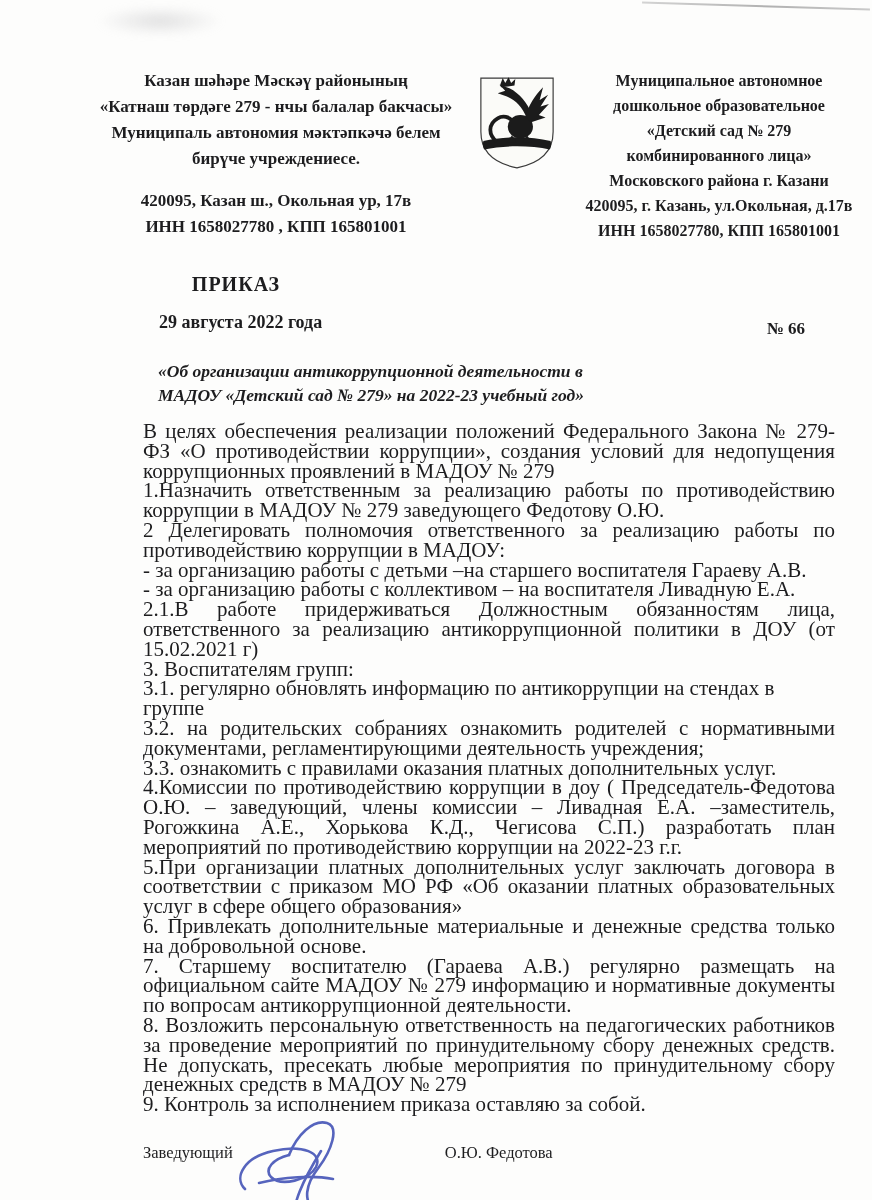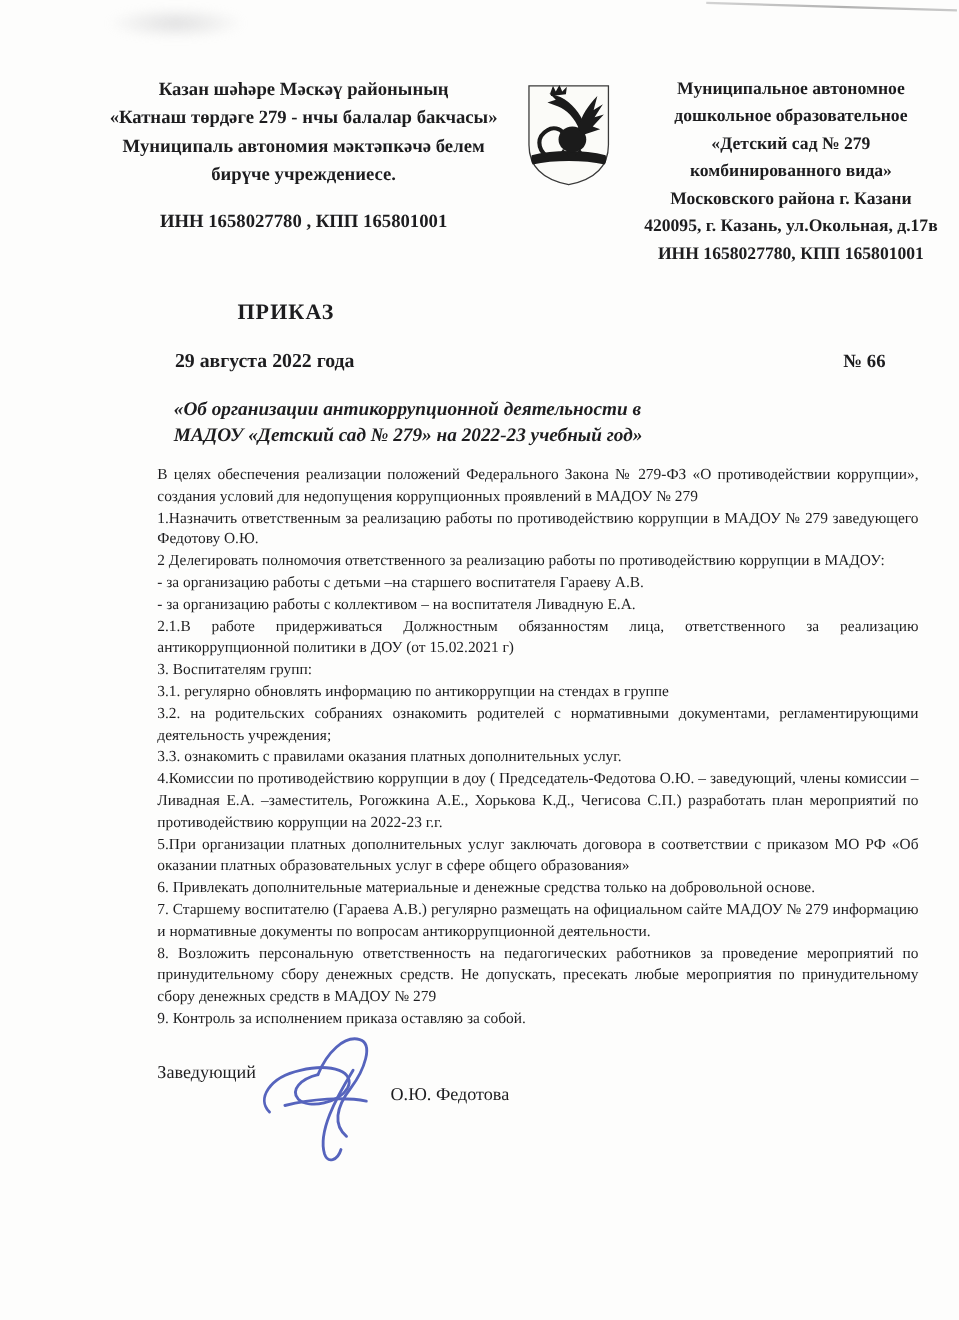--- a/index.html
+++ b/index.html
@@ -21,52 +21,53 @@
   }
   
   .header{display:flex;padding-top:68px;}
   .hdr-left{width:372px;margin-left:90px;text-align:center;font-weight:bold;font-size:17px;line-height:26px;white-space:nowrap;}
   .hdr-left .address{margin-top:16px;}
   .emblem-box{width:110px;display:flex;justify-content:center;align-items:flex-start;padding-top:6px;}
   .hdr-right{flex:1;margin-right:6px;text-align:center;font-weight:bold;font-size:16px;line-height:25px;white-space:nowrap;}
   
   .titles-row{display:flex;margin-top:30px;}
   .titles-row .half{width:50%;text-align:center;font-weight:bold;font-size:20px;letter-spacing:1px;}
-  .titles-row .half.left{padding-left:36px;box-sizing:border-box;margin-left:24px;}
+  .titles-row .half.left{padding-left:36px;box-sizing:border-box;}
   
-  .date-row{display:flex;justify-content:space-between;margin:16px 37px 0 143px;font-weight:bold;align-items:flex-end;}
+  .date-row{display:flex;justify-content:space-between;margin:16px 37px 0 143px;font-weight:bold;}
   .date-row .date{font-size:18px;padding-left:16px;}
   .date-row .num{font-size:17px;padding-right:30px;margin-top:7px;}
   
   .subject{margin:20px 37px 0 158px;font-weight:bold;font-style:italic;font-size:17.5px;line-height:24px;}
   
-  .body-text{margin:15px 37px 0 143px;font-size:14px;line-height:19.8px;text-align:justify;}
+  .body-text{margin:15px 37px 0 143px;font-size:21px;line-height:19.8px;text-align:justify;}
   .body-text p{margin:0;}
   .body-text p.plain{text-align:left;}
   
-  .sig-row{position:relative;display:flex;align-items:flex-start;margin:28px 37px 0 143px;font-size:16.5px;flex-direction:column;}
+  .sig-row{position:relative;display:flex;align-items:flex-start;margin:28px 37px 0 143px;font-size:16.5px;}
   .sig-role{}
   .sig-name{margin-left:212px;}
   .sig-scribble{position:absolute;left:86px;top:-26px;pointer-events:none;}
 </style>
 </head>
 <body>
 
 <div class="page">
 
   <div class="artifact-line"></div>
   <div class="artifact-smudge"></div>
 
   <div class="header">
     <div class="hdr-left">
       <div>Казан шәһәре Мәскәү районының</div>
       <div>«Катнаш төрдәге 279 - нчы балалар бакчасы»</div>
       <div>Муниципаль автономия мәктәпкәчә белем</div>
       <div>бирүче учреждениесе.</div>
       <div class="address">
+        <div>420095, Казан ш., Окольная ур, 17в</div>
         <div>ИНН 1658027780 , КПП 165801001</div>
       </div>
     </div>
 
     <div class="emblem-box">
       <svg width="84" height="98" viewBox="0 0 100 115" aria-hidden="true">
         <path d="M7,4 H93 V68 C93 94 75 106 50 111 C25 106 7 94 7 68 Z" fill="#fbfbf8" stroke="#3a3a3a" stroke-width="1.4"></path>
         <path d="M10,79 C34,73 66,73 90,79 C91,83 91,86 89,89 C66,84 34,84 11,89 C9,86 9,82 10,79 Z" fill="#1b1b1b"></path>
         <path d="M26,80 C16,72 15,59 27,52 C33,48 41,50 44,55" fill="none" stroke="#1b1b1b" stroke-width="4.5"></path>
         <ellipse cx="54" cy="62" rx="15" ry="14" fill="#1b1b1b"></ellipse>
@@ -75,21 +76,21 @@
         <path d="M60,50 C64,36 71,25 81,15 L77,30 L87,24 L78,38 L88,35 L76,48 L84,51 L66,57 Z" fill="#1b1b1b"></path>
         <path d="M44,72 L38,81 L50,81 Z" fill="#1b1b1b"></path>
         <path d="M62,72 L56,81 L68,81 Z" fill="#1b1b1b"></path>
       </svg>
     </div>
 
     <div class="hdr-right">
       <div>Муниципальное автономное</div>
       <div>дошкольное образовательное</div>
       <div>«Детский сад № 279</div>
-      <div>комбинированного вида»</div>
+      <div>комбинированного лица»</div>
       <div>Московского района г. Казани</div>
       <div>420095, г. Казань, ул.Окольная, д.17в</div>
       <div>ИНН 1658027780,  КПП 165801001</div>
     </div>
   </div>
 
   <div class="titles-row">
     <div class="half left">ПРИКАЗ</div>
   </div>
 

